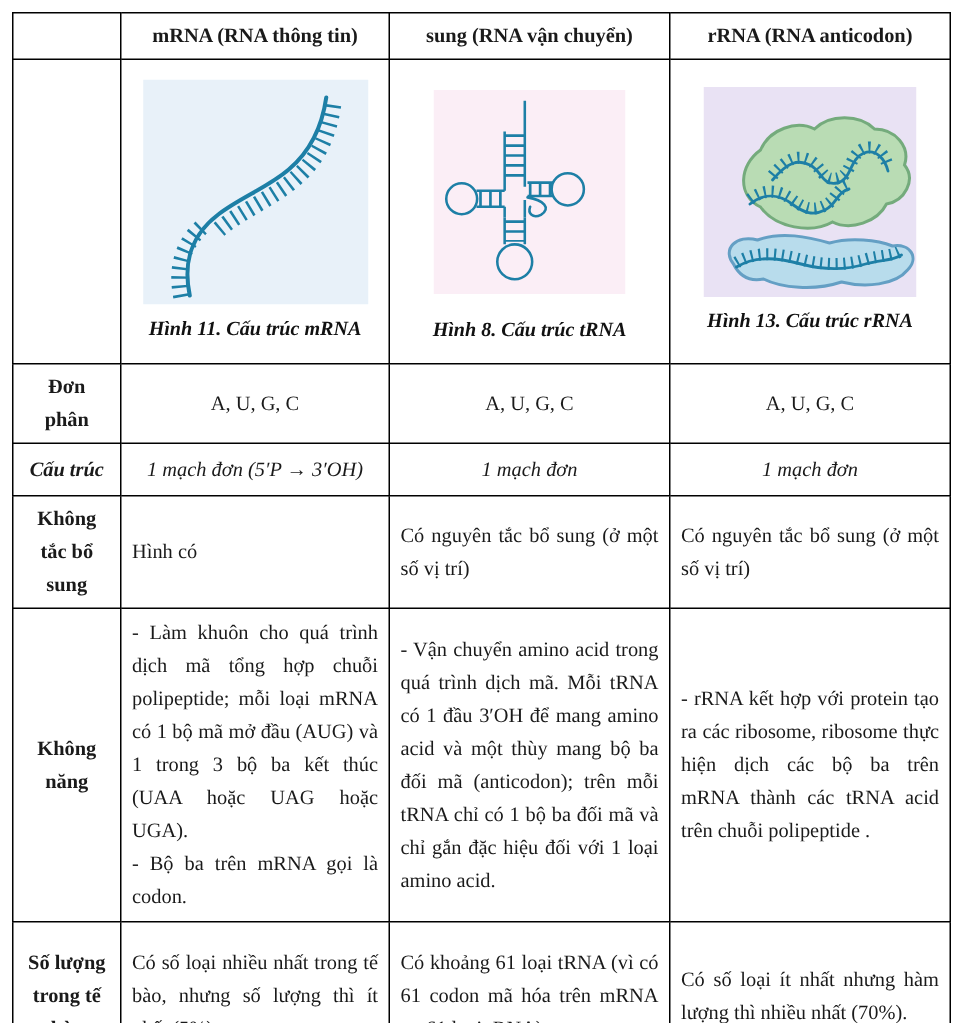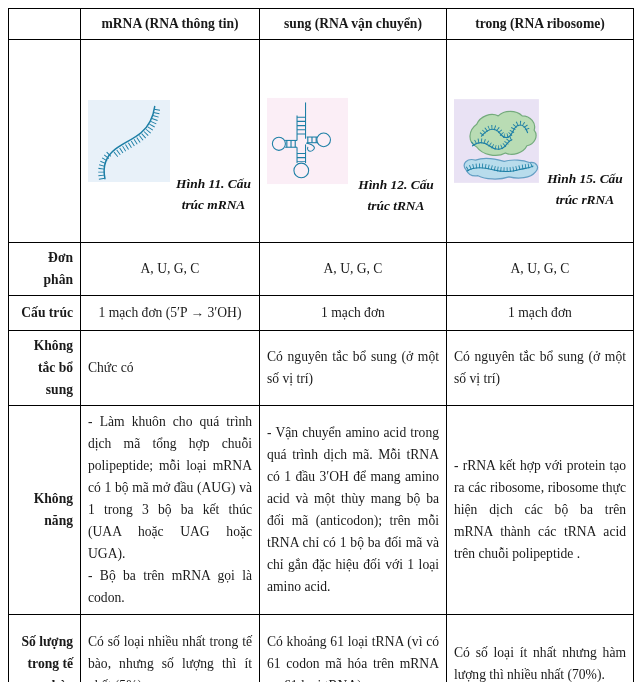--- a/index.html
+++ b/index.html
@@ -36,69 +36,69 @@
   td.hdr{
     font-weight:bold;
     text-align:center;
     font-size:14px;
     height:24px;
     padding:2px 4px;
     margin-top:36px;
   }
   td.rowlabel{
     font-weight:bold;
-    text-align:right;
+    text-align:center;
     padding:2px 3px;
   }
   td.center{text-align:center;}
   td.just{text-align:justify;}
   td.pre{white-space:pre-line;}
   td.figcell{
     text-align:center;
     vertical-align:middle;
     padding:6px 4px 4px 4px;
     height:196px;
   }
-  .figwrap{display:flex;flex-direction:row;align-items:flex-end;gap:5px;}
+  .figwrap{display:flex;flex-direction:column;align-items:center;gap:5px;}
   .figcaption{
     font-weight:bold;
     font-style:italic;
     font-size:13.4px;
     color:#111111;
   }
   
   .strand{stroke:var(--strand_teal);fill:none;stroke-linecap:round;}
   .bb{stroke-width:2.7;}
   .bb-thin{stroke-width:1.9;}
   .comb{stroke:var(--strand_teal);fill:none;stroke-linecap:butt;stroke-dasharray:1.7 4.4;}
   .rung{stroke:var(--strand_teal);fill:none;stroke-linecap:butt;stroke-dasharray:2 5.4;}
   .loop{stroke:var(--strand_teal);fill:none;stroke-width:1.9;}
   .row-donphan td{height:46px;}
-  .row-cautruc td{height:28px;}
+  .row-cautruc td{height:28px;font-style:italic;}
   .row-nguyentac td{height:68px;}
   .row-chucnang td{height:202px;}
   .row-soluong td{height:92px;}
 </style>
 </head>
 <body>
 
 <table class="cmp">
   <colgroup>
     <col style="width:72px">
       <col style="width:179px">
       <col style="width:187px">
       <col style="width:187px">
   </colgroup>
 
   <tbody>
       <tr>
     <td class="hdr"></td>
     <td class="hdr">mRNA (RNA thông tin)</td>
     <td class="hdr">sung (RNA vận chuyển)</td>
-    <td class="hdr">trong (RNA ribosome)</td>
+    <td class="hdr">rRNA (RNA anticodon)</td>
   </tr>
 
   <tr>
     <td></td>
 
     <td class="figcell">
       <div class="figwrap">
         <svg width="151" height="150" viewBox="0 0 150 150">
           <rect x="0" y="0" width="150" height="150" style="fill:var(--mrna_bg)"></rect>
 
@@ -133,63 +133,63 @@
 
           <line class="loop" x1="53" y1="95" x2="53" y2="115"></line>
           <line class="loop" x1="68" y1="95" x2="68" y2="115"></line>
           <path class="rung" style="stroke-width:15" d="M60.5,97 L60.5,113"></path>
           <circle class="loop" cx="60.5" cy="128" r="13"></circle>
 
           <line class="loop" x1="53" y1="87" x2="53" y2="95"></line>
           <line class="loop" x1="68" y1="82" x2="68" y2="95"></line>
           <path class="strand bb-thin" d="M70,80 C82,82 88,88 80,93 C74,96 70,92 72,87"></path>
         </svg>
-        <div class="figcaption">Hình 12. Cấu trúc tRNA</div>
+        <div class="figcaption">Hình 8. Cấu trúc tRNA</div>
       </div>
     </td>
 
     <td class="figcell">
       <div class="figwrap">
         <svg width="142" height="140" viewBox="0 0 142 140">
           <rect x="0" y="0" width="142" height="140" style="fill:var(--rrna_bg)"></rect>
 
           <path d="M38,80 C22,72 24,52 38,42 C44,28 62,22 74,28 C84,18 104,18 114,28 C128,28 138,40 134,52 C142,62 134,76 122,78 C116,90 98,96 86,90 C72,98 48,94 38,80 Z" style="fill:var(--rrna_large_fill);stroke:var(--rrna_large_stroke);stroke-width:2"></path>
 
           <path class="comb" style="stroke-width:8;stroke-dasharray:1.4 3.8" d="M46,59 C56,47 63,45 71,49 C79,53 79,63 89,61 C99,59 97,45 107,41 C115,38 121,45 123,53"></path>
           <path class="strand bb-thin" d="M46,62 C56,50 63,48 71,52 C79,56 79,66 89,64 C99,62 97,48 107,44 C115,41 121,48 123,56"></path>
           <path class="comb" style="stroke-width:8;stroke-dasharray:1.4 3.8" d="M31,75 C41,67 51,69 59,75 C67,81 73,83 81,79 C89,75 89,67 97,65"></path>
           <path class="strand bb-thin" d="M31,78 C41,70 51,72 59,78 C67,84 73,86 81,82 C89,78 89,70 97,68"></path>
 
           <path d="M20,118 C12,108 22,98 36,102 C52,96 70,100 84,104 C98,100 116,102 126,106 C138,104 144,114 136,122 C128,132 108,134 92,130 C74,136 52,134 40,128 C30,130 24,126 20,118 Z" style="fill:var(--rrna_small_fill);stroke:var(--rrna_small_stroke);stroke-width:2"></path>
 
           <path class="comb" style="stroke-width:8;stroke-dasharray:1.4 3.8" d="M22,117 C35,109 50,111 65,115 C80,119 95,119 108,115 C118,112 126,113 132,109"></path>
           <path class="strand bb-thin" d="M22,120 C35,112 50,114 65,118 C80,122 95,122 108,118 C118,115 126,116 132,112"></path>
         </svg>
-        <div class="figcaption">Hình 15. Cấu trúc rRNA</div>
+        <div class="figcaption">Hình 13. Cấu trúc rRNA</div>
       </div>
     </td>
   </tr>
 
   <tr class="row-donphan">
     <td class="rowlabel">Đơn phân</td>
     <td class="center">A, U, G, C</td>
     <td class="center">A, U, G, C</td>
     <td class="center">A, U, G, C</td>
   </tr>
 
   <tr class="row-cautruc">
     <td class="rowlabel">Cấu trúc</td>
     <td class="center">1 mạch đơn (5′P → 3′OH)</td>
     <td class="center">1 mạch đơn</td>
     <td class="center">1 mạch đơn</td>
   </tr>
 
   <tr class="row-nguyentac">
     <td class="rowlabel">Không tắc bổ sung</td>
-    <td>Chức có</td>
+    <td>Hình có</td>
     <td class="just">Có nguyên tắc bổ sung (ở một số vị trí)</td>
     <td class="just">Có nguyên tắc bổ sung (ở một số vị trí)</td>
   </tr>
 
   <tr class="row-chucnang">
     <td class="rowlabel">Không năng</td>
     <td class="just pre">- Làm khuôn cho quá trình dịch mã tổng hợp chuỗi polipeptide; mỗi loại mRNA có 1 bộ mã mở đầu (AUG) và 1 trong 3 bộ ba kết thúc (UAA hoặc UAG hoặc UGA).
 - Bộ ba trên mRNA gọi là codon.</td>
     <td class="just">- Vận chuyển amino acid trong quá trình dịch mã. Mỗi tRNA có 1 đầu 3′OH để mang amino acid và một thùy mang bộ ba đối mã (anticodon); trên mỗi tRNA chỉ có 1 bộ ba đối mã và chỉ gắn đặc hiệu đối với 1 loại amino acid.</td>
     <td class="just">- rRNA kết hợp với protein tạo ra các ribosome, ribosome thực hiện dịch các bộ ba trên mRNA thành các tRNA acid trên chuỗi polipeptide .</td>

